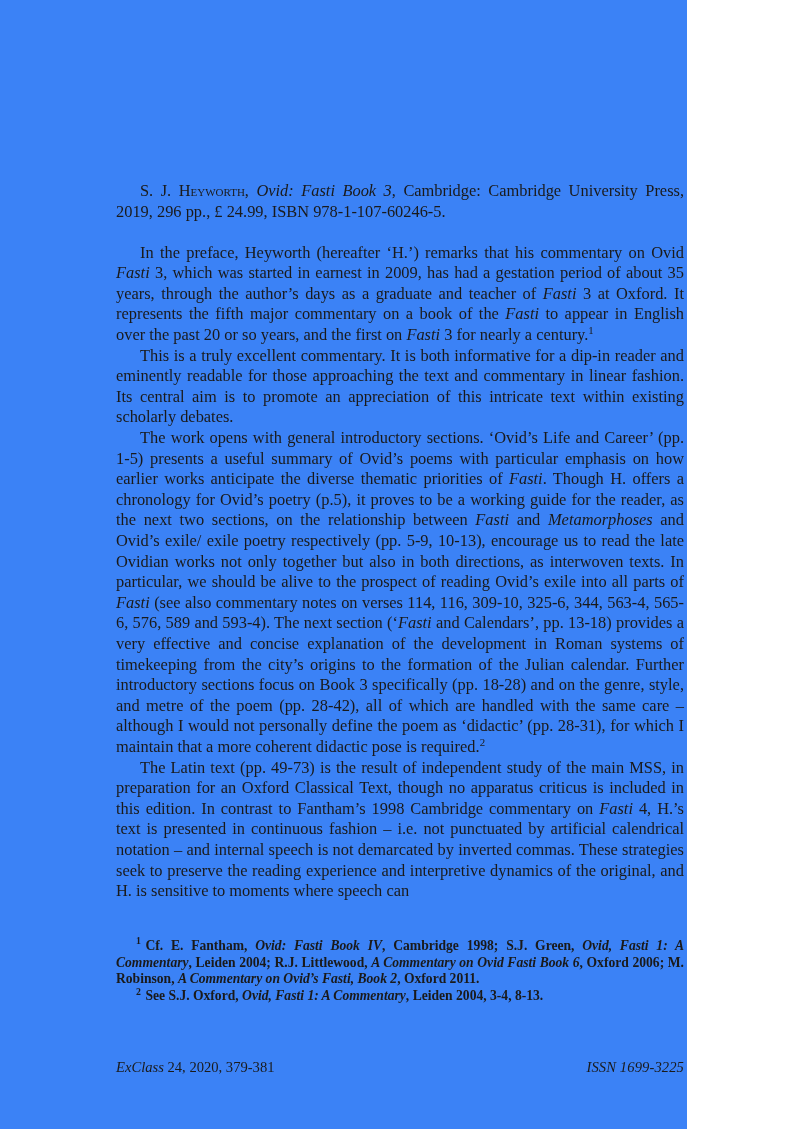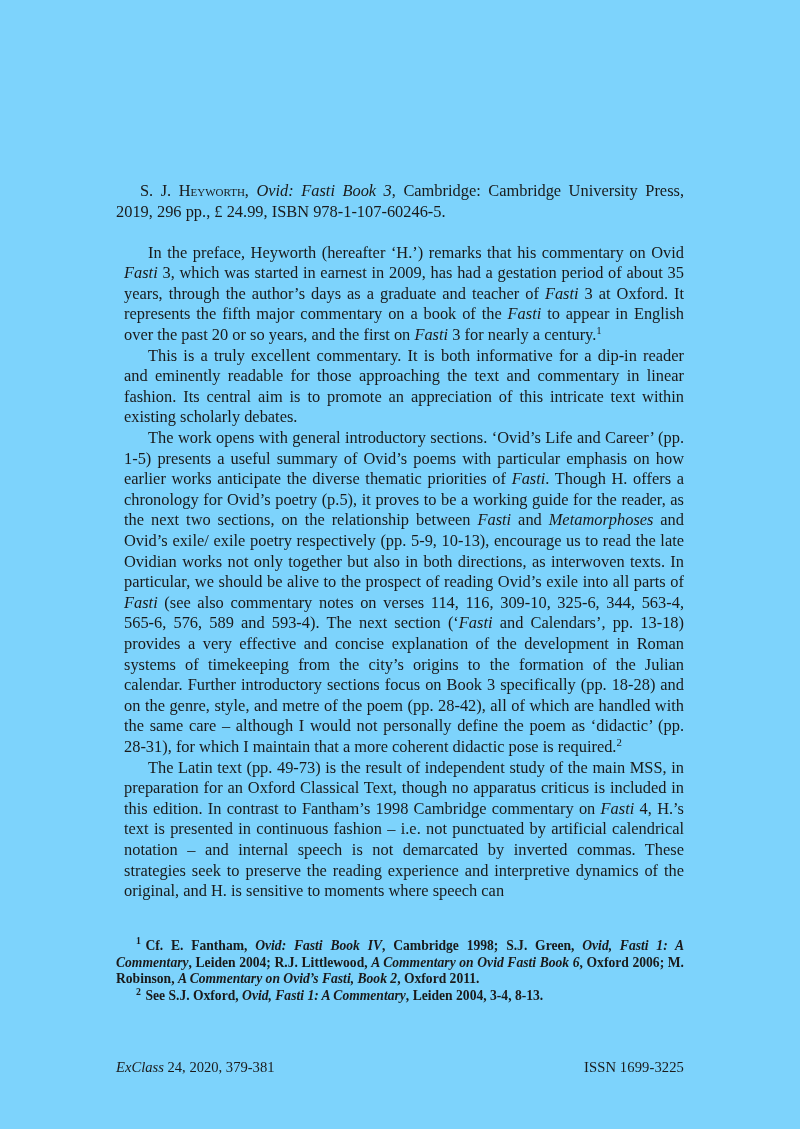--- a/index.html
+++ b/index.html
@@ -6,23 +6,23 @@
     margin: 0;
     padding: 0;
     background: #ffffff;
   }
   body {
     font-family: "Liberation Serif", "DejaVu Serif", serif;
     color: #1a1a1a;
   }
   #page {
     position: relative;
-    width: 800px;
+    width: 687px;
     height: 1129px;
-    background: #7dd3fc;
+    background: #3b82f6;
     overflow: hidden;
   }
   #content {
     position: absolute;
     left: 116px;
     top: 181px;
     width: 568px;
   }
   .blk {
     font-size: 16.4px;
@@ -42,21 +42,20 @@
   }
   .smallcaps {
     font-variant: small-caps;
   }
   .ital {
     font-style: italic;
   }
   
   .para {
     text-indent: 24px;
-    margin-left: 8px;
   }
   sup.fn {
     font-size: 0.66em;
     vertical-align: super;
     line-height: 0;
   }
   
   #footnotes {
     position: absolute;
     left: 116px;
@@ -85,20 +84,21 @@
     width: 568px;
     display: flex;
     justify-content: space-between;
     align-items: baseline;
     font-size: 14.6px;
     line-height: 18px;
     gap: 12px;
   }
   #footer .right {
     letter-spacing: 0.1px;
+    font-style: italic;
   }
 </style>
 </head>
 <body>
 
 <div id="page">
 
   <div id="content">
 
     <p class="blk" id="ref-block">

